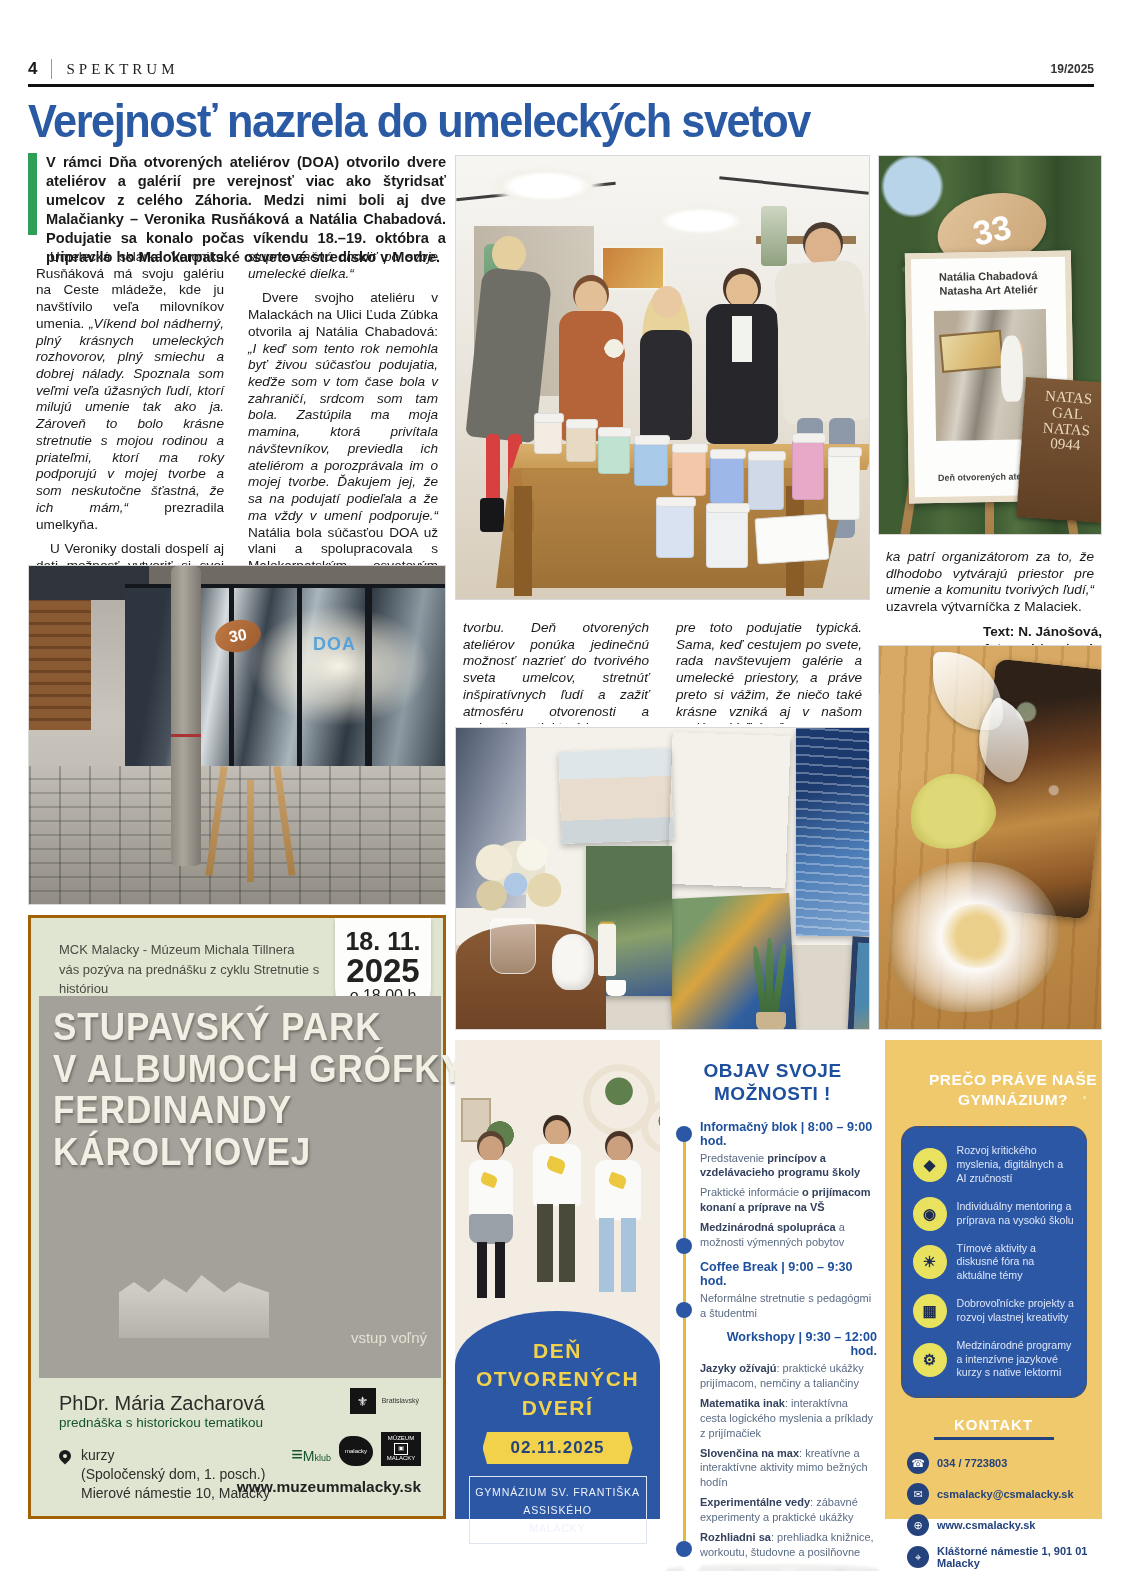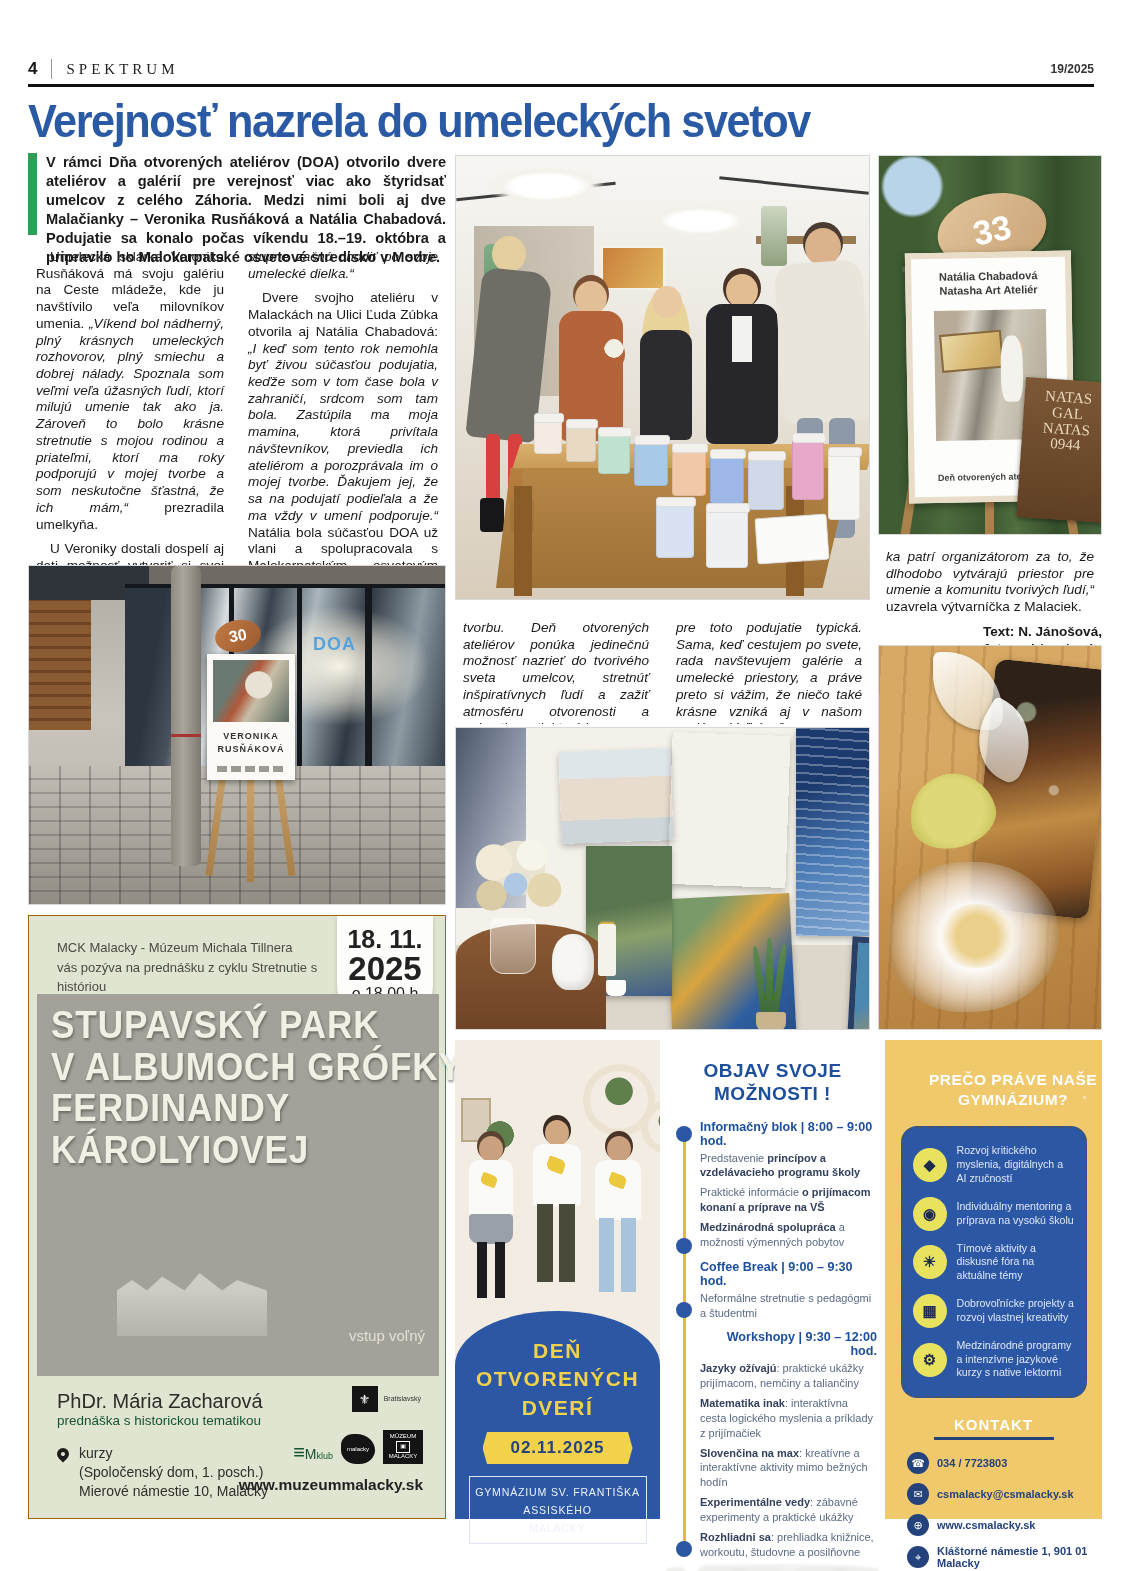--- a/index.html
+++ b/index.html
@@ -97,21 +97,21 @@
      radial-gradient(circle at 30% 20%,rgba(210,240,200,.5) 0 4%,rgba(0,0,0,0) 5%),
      radial-gradient(circle at 60% 50%,rgba(255,255,255,.4) 0 3%,rgba(0,0,0,0) 4%),
      linear-gradient(165deg,#2e2118 0 18%,#6b3f20 38%,#c08b44 62%,#8a5526 85%,#3a2a1a 100%);
      border-radius:12px;transform:rotate(6deg);box-shadow:0 3px 8px rgba(0,0,0,.35);}
   .glass-bowl{background:radial-gradient(circle at 50% 50%,rgba(255,255,255,.95) 0 30%,rgba(255,255,255,.55) 55%,rgba(255,255,255,.15) 75%,rgba(255,255,255,0) 100%);
      border-radius:48% 52% 55% 45%;box-shadow:inset 0 0 18px rgba(120,90,30,.4);}
   .glass-leaf{background:linear-gradient(150deg,rgba(255,255,255,.92),rgba(235,235,225,.55));
      border-radius:10% 90% 20% 80%;box-shadow:0 2px 4px rgba(0,0,0,.25);}
   .glass-dish{background:radial-gradient(circle,#ded877 0 55%,#c9c25e 80%);border-radius:50% 50% 50% 50%/60% 60% 40% 40%;transform:rotate(-15deg);}
   
-  .museum{background:#e0e5d2;border:1px solid #a16207;box-sizing:border-box;}
+  .museum{background:#e0e5d2;border:3px solid #a16207;box-sizing:border-box;}
   .mus-intro{font-size:13px;color:#4a4a42;line-height:1.5;}
   .mus-badge{background:#fdfdfb;border-radius:0 0 34px 34px;text-align:center;box-shadow:0 2px 4px rgba(0,0,0,.18);}
   .mus-d1{font-weight:bold;font-size:25px;line-height:1.05;color:#222;}
   .mus-d2{font-weight:bold;font-size:33px;line-height:1.0;color:#222;}
   .mus-d3{font-weight:normal;font-size:16px;color:#222;}
   .mus-photo{background:
      radial-gradient(circle at 18% 30%,rgba(30,30,30,.55) 0 18%,rgba(0,0,0,0) 30%),
      radial-gradient(circle at 80% 25%,rgba(25,25,25,.5) 0 16%,rgba(0,0,0,0) 28%),
      radial-gradient(circle at 55% 70%,rgba(250,250,245,.5) 0 10%,rgba(0,0,0,0) 20%),
      radial-gradient(circle at 45% 90%,rgba(240,240,235,.55) 0 14%,rgba(0,0,0,0) 22%),
@@ -306,28 +306,20 @@
     <div class="abs doa" style="left:284px;top:68px;font-size:18px;">DOA</div>
     <div class="abs pave" style="left:0;top:200px;width:418px;height:140px;"></div>
     <div class="abs pillar" style="left:142px;top:0;width:30px;height:300px;"></div>
     <div class="abs" style="left:142px;top:168px;width:30px;height:3px;background:#a33;"></div>
     <div class="abs palette30" style="left:186px;top:54px;width:46px;height:32px;">
       <span>30</span>
     </div>
     <div class="abs easel-leg" style="left:184px;top:200px;width:7px;height:110px;transform:rotate(8deg);"></div>
     <div class="abs easel-leg" style="left:252px;top:200px;width:7px;height:110px;transform:rotate(-8deg);"></div>
     <div class="abs easel-leg" style="left:218px;top:214px;width:7px;height:102px;"></div>
-    <div class="abs poster-v" style="left:178px;top:88px;width:88px;height:126px;">
-      <div class="poster-v-img abs" style="left:6px;top:6px;width:76px;height:62px;"></div>
-      <div class="poster-v-name abs" style="left:0;right:0;top:76px;">
-        <div>VERONIKA</div>
-        <div>RUSŇÁKOVÁ</div>
-      </div>
-      <div class="abs" style="left:10px;bottom:8px;width:68px;height:6px;background:repeating-linear-gradient(90deg,#9a9a92 0 10px,rgba(0,0,0,0) 10px 14px);"></div>
-    </div>
   </div>
 
   <div class="abs ph ph-paintings" style="left:455px;top:727px;width:415px;height:303px;">
     <div class="abs" style="left:0;top:0;width:70px;height:180px;background:linear-gradient(110deg,#4a5568,#8a93a5 50%,#c9ccd4);"></div>
     <div class="cv" style="left:104px;top:22px;width:112px;height:92px;transform:rotate(-2deg);background:linear-gradient(#dfe6ea 0 30%,#e7dccd 30% 75%,#cfd6da 75%);"></div>
     <div class="cv" style="left:214px;top:6px;width:118px;height:152px;transform:rotate(2deg);background:radial-gradient(circle at 55% 22%,#eec4a6 0 20%,rgba(0,0,0,0) 22%),linear-gradient(#3e7a88 0 18%,#d99a4f 42%,#49700ae 60%,#4a6fae 62%,#3b5c96 100%);"></div>
     <div class="cv" style="left:340px;top:0;width:140px;height:208px;background:repeating-linear-gradient(4deg,rgba(255,255,255,.3) 0 2px,rgba(0,0,0,0) 2px 9px),linear-gradient(160deg,#1c3a6e 0 25%,#4a7ab5 55%,#8fb3d9 100%);"></div>
     <div class="cv" style="left:214px;top:168px;width:124px;height:184px;transform:rotate(-3deg);background:linear-gradient(135deg,#7a9a6a 0 18%,#d9a43f 36%,#2f5fa0 62%,#24447a 100%);"></div>
     <div class="cv" style="left:392px;top:212px;width:132px;height:160px;transform:rotate(3deg);border:6px solid #2a3f66;background:linear-gradient(150deg,#4a88b0 0 28%,#c8963f 58%,#3f6fa0 100%);"></div>
     <div class="cv" style="left:130px;top:118px;width:86px;height:150px;background:linear-gradient(170deg,#59754f 0 40%,#8aa06a 60%,#3f5c8c 100%);"></div>

